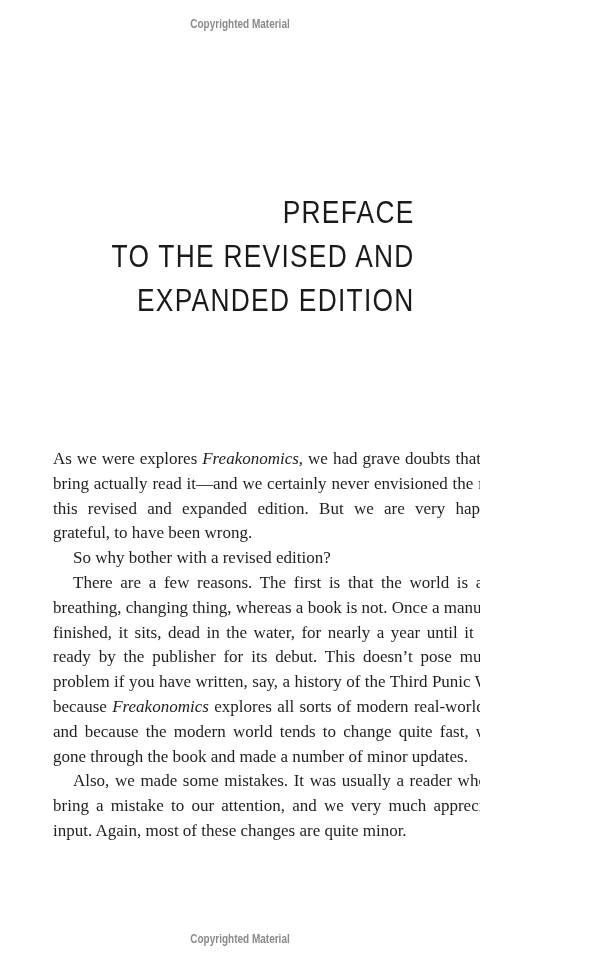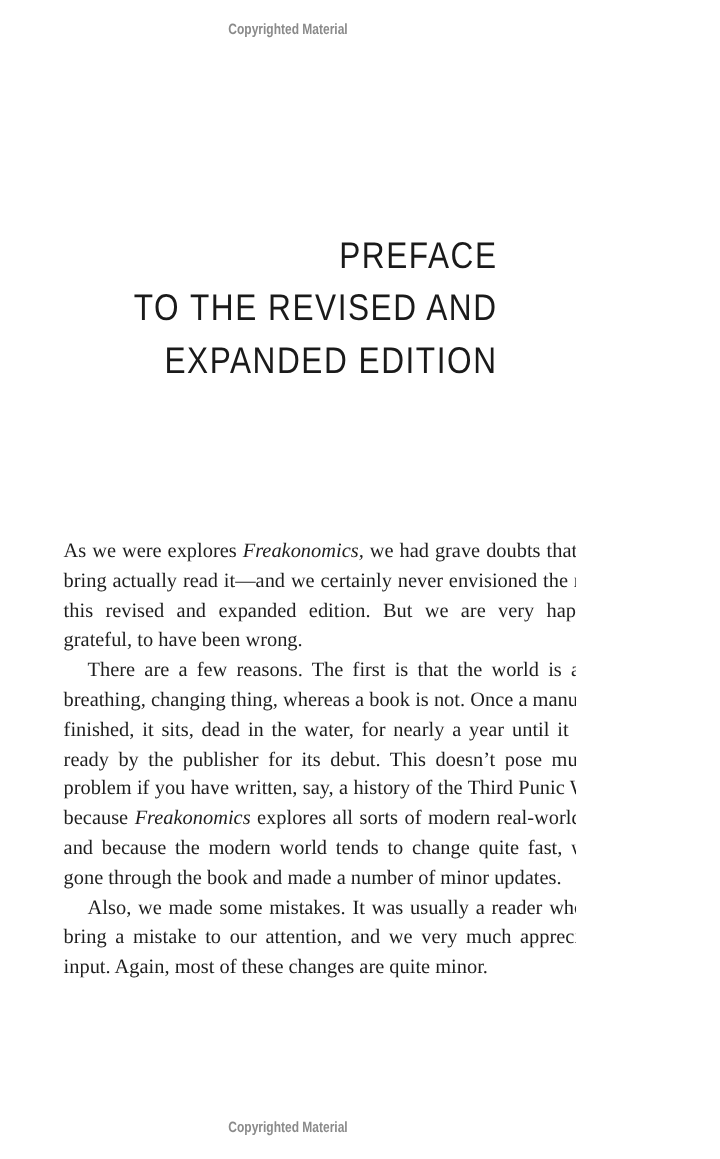--- a/index.html
+++ b/index.html
@@ -78,19 +78,20 @@
   <div class="copyright top">Copyrighted Material</div>
 
   <h1 class="chapter-heading">
     <div>PREFACE</div>
     <div>TO THE REVISED AND</div>
     <div>EXPANDED EDITION</div>
   </h1>
 
   <div class="body-text">
     <p><span>As we were explores </span><em>Freakonomics,</em><span> we had grave doubts that anyone bring actually read it—and we certainly never envisioned the need for this revised and expanded edition. But we are very happy, and grateful, to have been wrong.</span></p>
+    <p class="indent"><span>So why bother with a revised edition?</span></p>
     <p class="indent"><span>There are a few reasons. The first is that the world is a living, breathing, changing thing, whereas a book is not. Once a manuscript is finished, it sits, dead in the water, for nearly a year until it is made ready by the publisher for its debut. This doesn’t pose much of a problem if you have written, say, a history of the Third Punic War. But because </span><em>Freakonomics</em><span> explores all sorts of modern real-world issues, and because the modern world tends to change quite fast, we have gone through the book and made a number of minor updates.</span></p>
     <p class="indent"><span>Also, we made some mistakes. It was usually a reader who would bring a mistake to our attention, and we very much appreciate this input. Again, most of these changes are quite minor.</span></p>
   </div>
 
   <div class="copyright bottom">Copyrighted Material</div>
 
 </div>
 
 </body></html>

